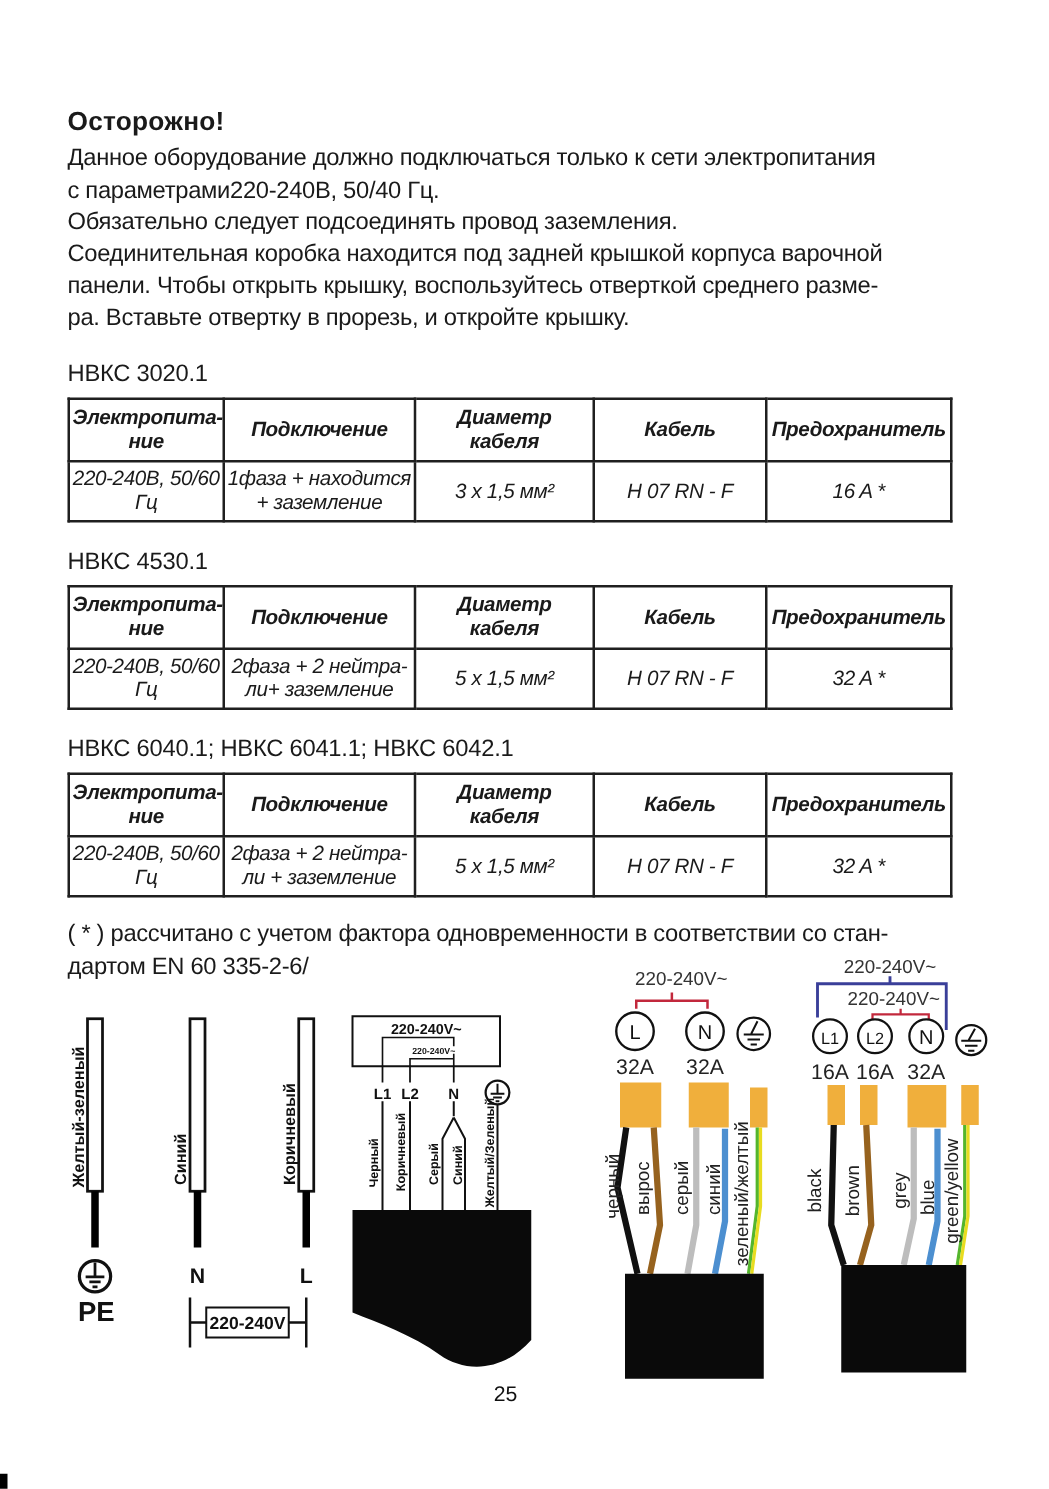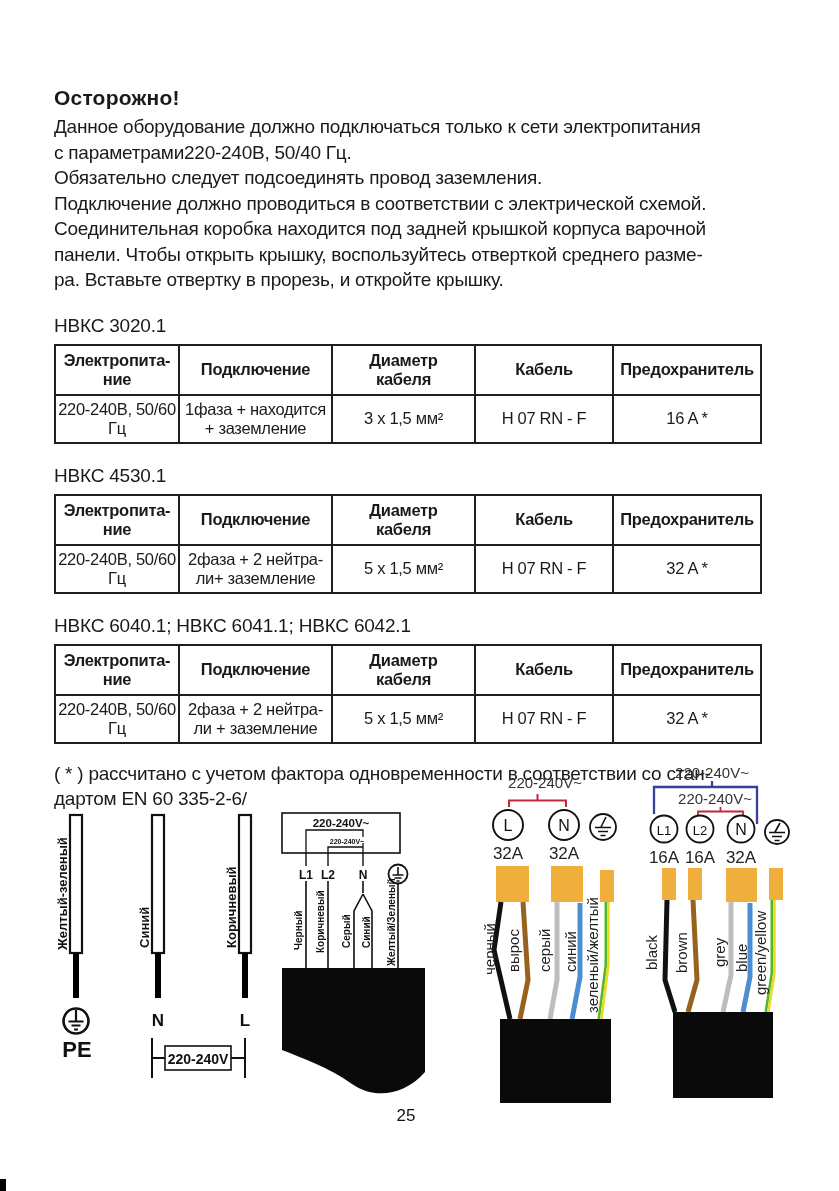--- a/index.html
+++ b/index.html
@@ -6,51 +6,50 @@
   body {
     width:839px; height:1191px; position:relative; background:#ffffff;
     font-family:"Liberation Sans", sans-serif; color:#1a1a1a; overflow:hidden;
   }
   .content { position:absolute; left:54px; top:86px; width:726px; }
   .warn-title { font-size:21px; font-weight:bold; margin:0 0 4px 0; letter-spacing:0.2px; }
   .para { font-size:19px; line-height:25.5px; margin:0; white-space:pre-line; letter-spacing:-0.25px; }
   .model-title { font-size:19px; font-weight:normal; margin:0 0 7px 0; letter-spacing:-0.2px; }
   .tbl-section { margin-top:21px; }
   .tbl-section.first { margin-top:22px; }
-  table { border-collapse:collapse; width:668px; table-layout:fixed; }
+  table { border-collapse:collapse; width:668px; table-layout:fixed;font-style:italic; }
   th, td {
     border:2px solid #1f1f1f; text-align:center; vertical-align:middle;
     white-space:pre-line; padding:2px 2px; letter-spacing:-0.3px;
   }
   th { font-size:16.5px; font-weight:bold; height:44px; }
   td { font-size:16.5px; font-weight:normal; height:42px; }
   .c1{width:124px}.c2{width:153px}.c3{width:143px}.c4{width:138px}.c5{width:148px}
   .footnote { font-size:19px; line-height:25.5px; margin-top:17px; white-space:pre-line; letter-spacing:-0.25px; }
   .diagram-layer { position:absolute; left:0; top:0; width:839px; height:1191px; }
   svg { font-family:"Liberation Sans", sans-serif; }
-  .page-num { position:absolute; left:381px; top:1106px; width:50px; text-align:center; font-size:17px; color:#111; }
+  .page-num { position:absolute; left:395px; top:1106px; width:50px; font-size:17px; color:#111; }
   .corner-mark { position:absolute; left:0; top:1179px; width:6px; height:12px; background:#000; }
   .dlabel  { font-weight:bold; font-size:13px; fill:#111; }
   .dlabel-sm { font-weight:bold; font-size:10px; fill:#111; }
   .wlabel { font-size:15px; fill:#222; }
   .amp { font-size:17px; fill:#222; }
   .volt { font-size:15px; fill:#333; }
   .circ-letter { font-size:16px; fill:#111; }
   .circ-letter-sm { font-size:13px; fill:#111; }
   .term-label { font-weight:bold; font-size:12px; fill:#111; }
 </style>
 </head>
 <body>
 
 <div class="content">
   <h1 class="warn-title">Осторожно!</h1>
   <p class="para">Данное оборудование должно подключаться только к сети электропитания
 с параметрами220-240В, 50/40 Гц.</p>
   <p class="para">Обязательно следует подсоединять провод заземления.</p>
-  <p class="para">Подключение должно проводиться в соответствии с электрической схемой.</p>
   <p class="para">Соединительная коробка находится под задней крышкой корпуса варочной
 панели. Чтобы открыть крышку, воспользуйтесь отверткой среднего разме-
 ра. Вставьте отвертку в прорезь, и откройте крышку.</p>
 
   <div class="tbl-section first">
     <div class="model-title">НВКС 3020.1</div>
     <table>
       <colgroup>
           <col class="c1">
           <col class="c2">

